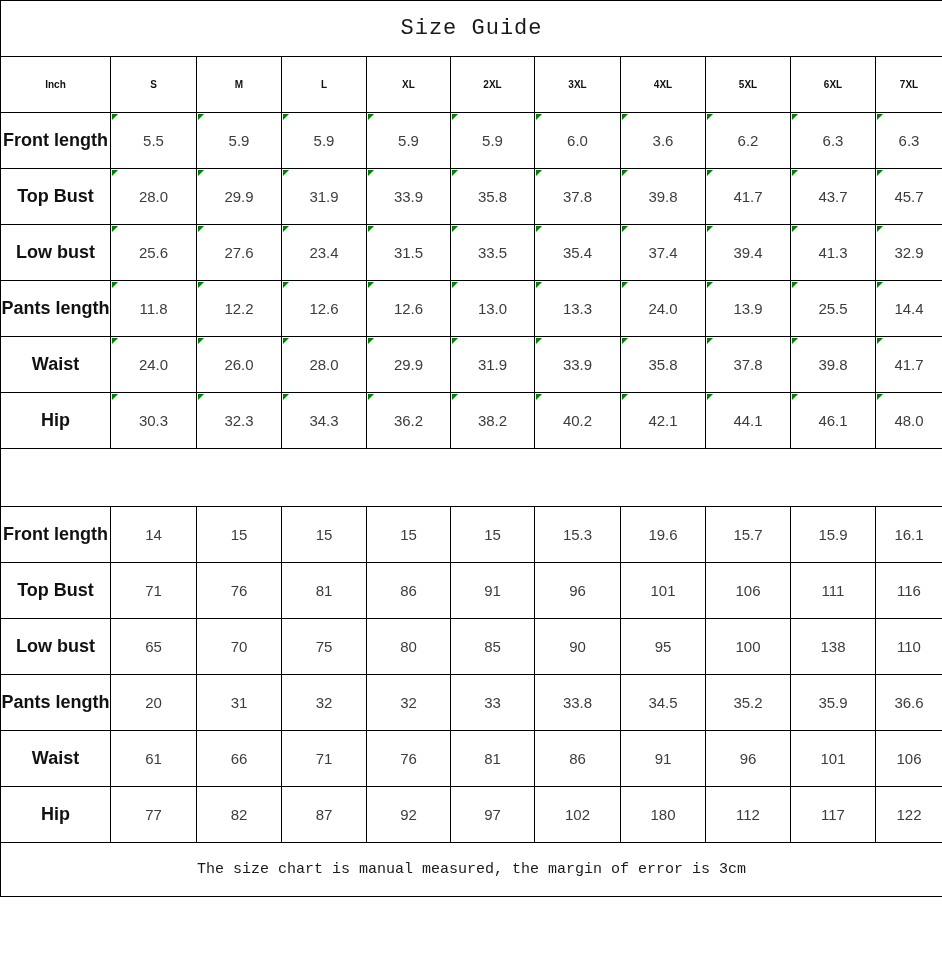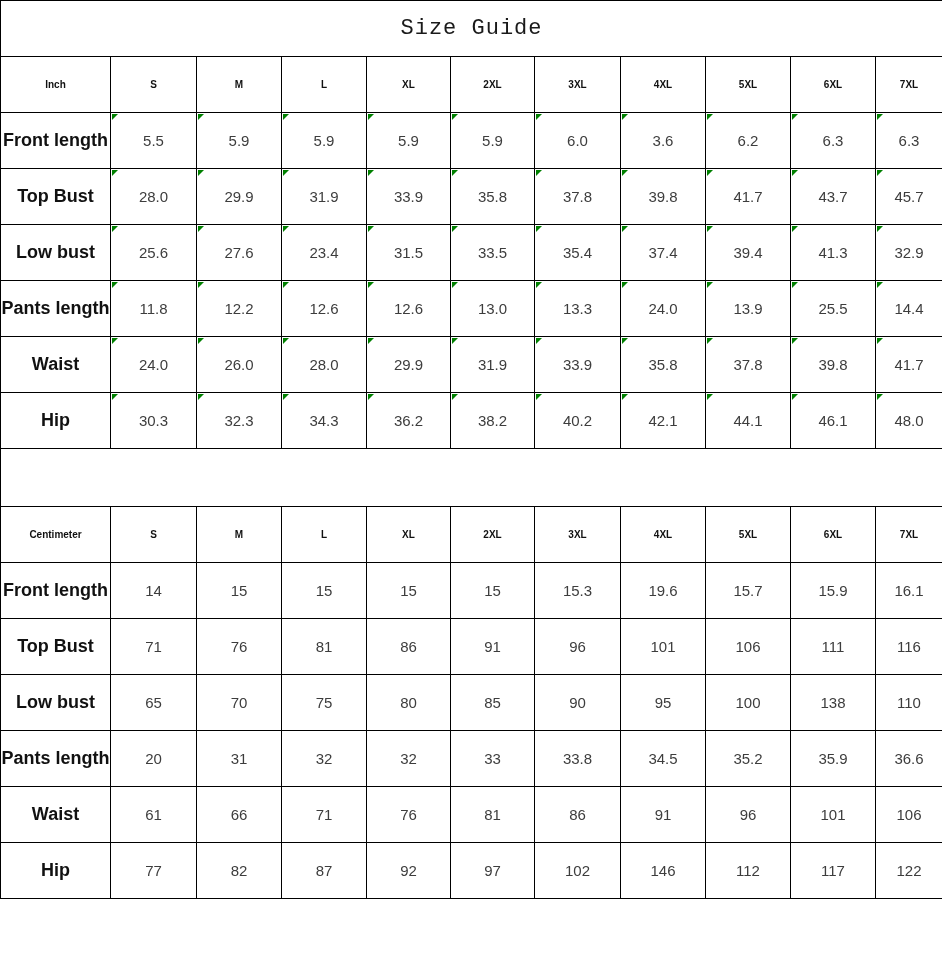--- a/index.html
+++ b/index.html
@@ -183,33 +183,20 @@
         <td class="marked">38.2</td>
         <td class="marked">40.2</td>
         <td class="marked">42.1</td>
         <td class="marked">44.1</td>
         <td class="marked">46.1</td>
         <td class="marked">48.0</td>
       </tr>
       <tr class="gap-row">
         <td colspan="11"></td>
       </tr>
-      <tr class="header-row">
-        <th>Centimeter</th>
-        <th>S</th>
-        <th>M</th>
-        <th>L</th>
-        <th>XL</th>
-        <th>2XL</th>
-        <th>3XL</th>
-        <th>4XL</th>
-        <th>5XL</th>
-        <th>6XL</th>
-        <th>7XL</th>
-      </tr>
       <tr class="data-row">
         <th>Front length</th>
         <td>14</td>
         <td>15</td>
         <td>15</td>
         <td>15</td>
         <td>15</td>
         <td>15.3</td>
         <td>19.6</td>
         <td>15.7</td>
@@ -269,19 +256,22 @@
         <td>106</td>
       </tr>
       <tr class="data-row">
         <th>Hip</th>
         <td>77</td>
         <td>82</td>
         <td>87</td>
         <td>92</td>
         <td>97</td>
         <td>102</td>
-        <td>146</td>
+        <td>180</td>
         <td>112</td>
         <td>117</td>
         <td>122</td>
       </tr>
+      <tr class="footer-row" id="footer-row">
+      <td colspan="11">The size chart is manual measured, the margin of error is 3cm</td>
+    </tr>
   </tbody>
 </table>
 
 </body></html>

